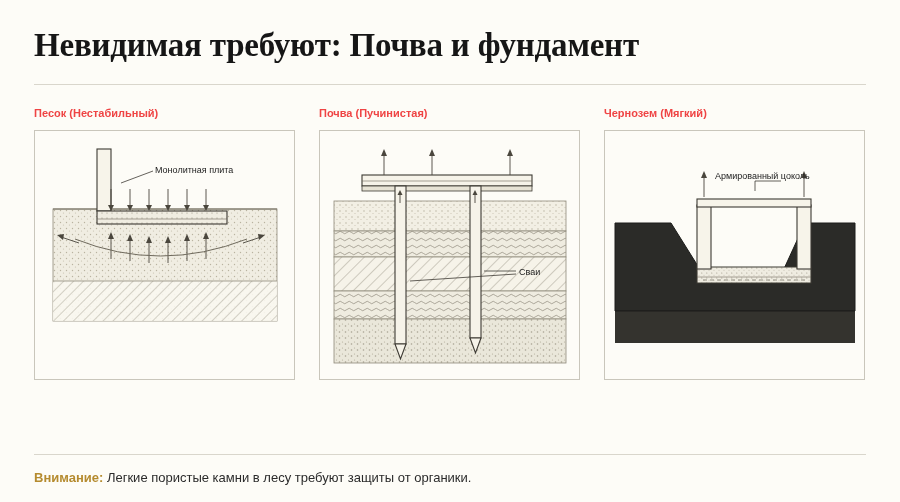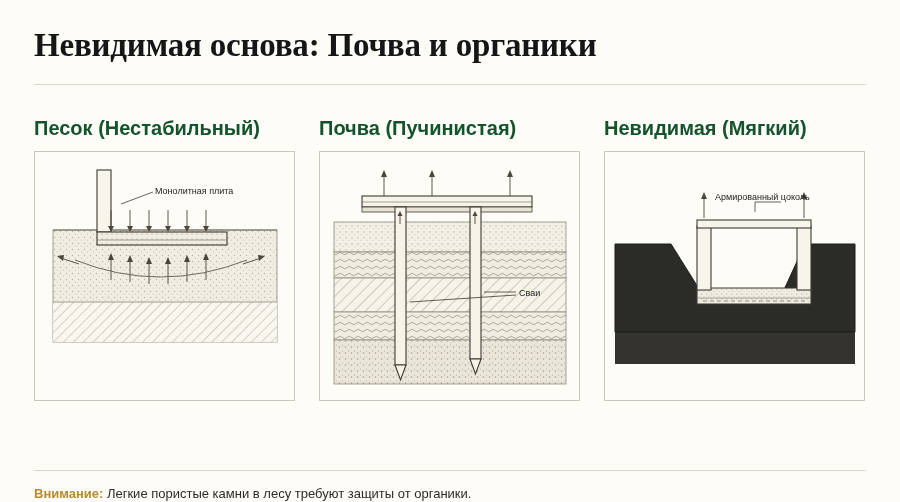--- a/index.html
+++ b/index.html
@@ -40,44 +40,43 @@
     display: flex;
     gap: 24px;
     margin-top: 22px;
   }
   .col {
     width: 261px;
   }
   .col-heading {
     font-family: "Liberation Sans", sans-serif;
     font-weight: bold;
-    font-size: 20px;
-    color: #14532d;
+    font-size: 11px;
+    color: #ef4444;
     margin-bottom: 11px;
     white-space: nowrap;
-    margin-top: 10px;
   }
   .panel {
     width: 261px;
     height: 250px;
     border: 1px solid #c9c6bb;
     background: #fdfcf7;
     box-sizing: border-box;
     position: relative;
     overflow: hidden;
   }
   .panel svg {
     display: block;
   }
   .footer {
     position: absolute;
     left: 34px;
     right: 34px;
     bottom: 0;
-    height: 32px;
+    height: 48px;
   }
   .footer-rule {
     height: 1px;
     background: #d9d6cc;
     width: 832px;
   }
   .footer-text {
     font-family: "Liberation Sans", sans-serif;
     font-size: 13px;
     color: #2b2b2b;
@@ -91,21 +90,21 @@
     font-family: "Liberation Sans", sans-serif;
     font-size: 9px;
     fill: #1c1c1c;
   }
 </style>
 </head>
 <body>
 
 <div class="page">
 
-  <div class="title">Невидимая основа: Почва и органики</div>
+  <div class="title">Невидимая требуют: Почва и фундамент</div>
   <div class="title-rule"></div>
 
   <div class="columns">
 
     <div class="col">
       <div class="col-heading">Песок (Нестабильный)</div>
       <div class="panel">
         <svg width="259" height="248" viewBox="0 0 259 248">
           <defs>
             <pattern id="dotsand" width="6" height="6" patternUnits="userSpaceOnUse">
@@ -239,21 +238,21 @@
           </g>
 
           <path d="M 164 140 L 196 140" fill="none" stroke="#3d3a33" stroke-width="0.8"></path>
           <path d="M 90 150 L 196 143" fill="none" stroke="#3d3a33" stroke-width="0.8"></path>
           <text class="cap" x="199" y="144">Сваи</text>
         </svg>
       </div>
     </div>
 
     <div class="col">
-      <div class="col-heading">Невидимая (Мягкий)</div>
+      <div class="col-heading">Чернозем (Мягкий)</div>
       <div class="panel">
         <svg width="259" height="248" viewBox="0 0 259 248">
           <defs>
             <pattern id="concrete" width="5" height="5" patternUnits="userSpaceOnUse">
               <rect width="5" height="5" fill="#efece1"></rect>
               <circle cx="1.8" cy="2" r="0.55" fill="#9b9585"></circle>
               <circle cx="4" cy="4.2" r="0.45" fill="#a8a292"></circle>
             </pattern>
           </defs>
 

